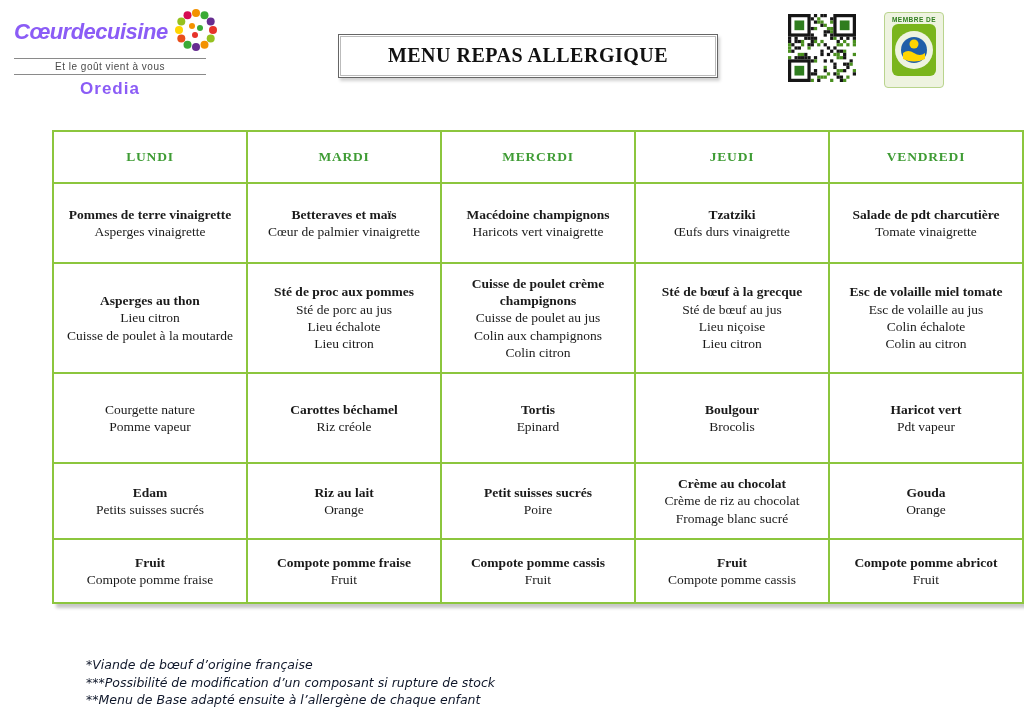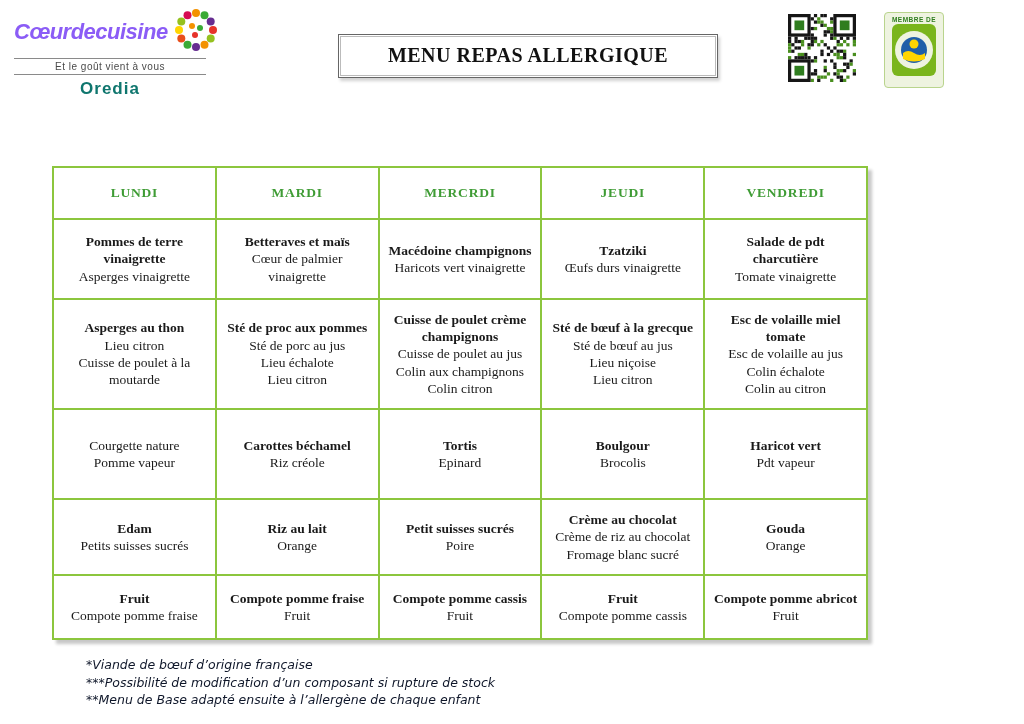--- a/index.html
+++ b/index.html
@@ -17,21 +17,21 @@
   }
   .logo-dots{position:absolute;right:-8px;top:-6px;}
   .logo-tagline{
     width:192px;border-top:1px solid #8a8a8a;border-bottom:1px solid #8a8a8a;
     padding:2px 0;text-align:center;font-family:"Liberation Sans",sans-serif;
     font-size:10px;color:#4a4a4a;letter-spacing:0.5px;
   }
   .logo-name{
     margin-top:4px;text-align:center;width:192px;
     font-family:"Liberation Sans",sans-serif;font-weight:bold;
-    font-size:17px;color:#0f766e;letter-spacing:1px;
+    font-size:17px;color:#8b5cf6;letter-spacing:1px;
   }
 
   .title-box{
     position:absolute;left:318px;top:34px;width:378px;
     border:1px solid #666;box-shadow:2px 3px 3px rgba(0,0,0,0.18), inset 0 0 0 1px #fff, inset 0 0 0 2px #bbb;
     background:#fff;text-align:center;padding:9px 0 10px 0;margin-left:20px;
   }
   .title-line1{font-size:20px;font-weight:bold;letter-spacing:0.5px;}
   .title-line2{font-size:19px;font-weight:bold;margin-top:2px;}
 
@@ -42,24 +42,23 @@
     display:flex;flex-direction:column;align-items:center;
   }
   .badge-label{
     font-family:"Liberation Sans",sans-serif;font-size:6.5px;font-weight:bold;
     color:#2f7d1f;margin-top:3px;letter-spacing:0.5px;
   }
   .badge-emblem{margin-top:1px;}
 
   
   table.menu-table{
-    position:absolute;left:52px;top:130px;width:816px;
+    position:absolute;left:52px;top:130px;width:972px;
     border-collapse:collapse;table-layout:fixed;background:#fff;
     box-shadow:4px 4px 3px rgba(0,0,0,0.22);
-    margin-top:36px;
   }
   table.menu-table th, table.menu-table td{
     border:2px solid #8cc63e;text-align:center;vertical-align:middle;
     padding:6px 8px;
   }
   table.menu-table thead tr{height:52px;}
   table.menu-table tbody tr:nth-child(1){height:80px;}
   table.menu-table tbody tr:nth-child(2){height:110px;}
   table.menu-table tbody tr:nth-child(3){height:90px;padding-left:48px;}
   table.menu-table tbody tr:nth-child(4){height:76px;}

